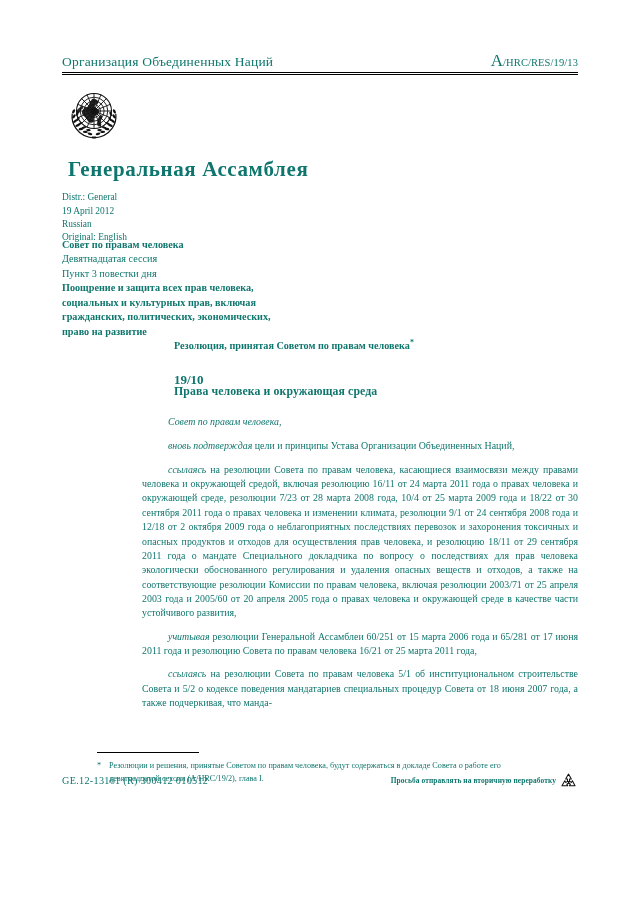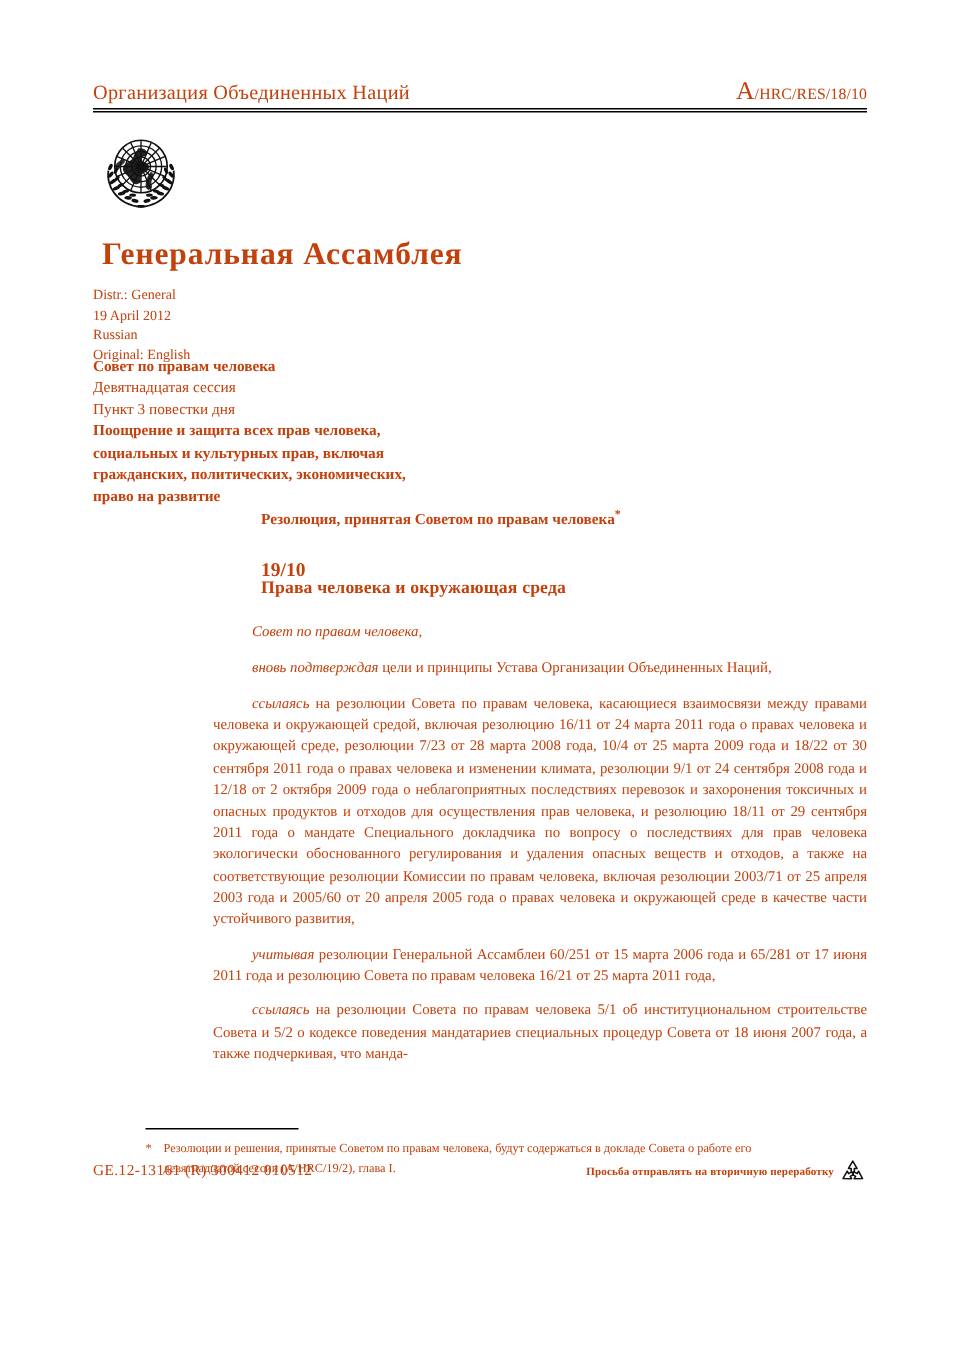--- a/index.html
+++ b/index.html
@@ -7,21 +7,21 @@
     padding: 0;
     background: #f2f2f2;
   }
   .page {
     position: relative;
     width: 640px;
     height: 905px;
     margin: 0 auto;
     background: #ffffff;
     font-family: "Liberation Serif", "DejaVu Serif", serif;
-    color: #c2410c;
+    color: #0f766e;
     overflow: hidden;
     box-sizing: border-box;
   }
 
   
   .masthead {
     position: absolute;
     left: 62px;
     top: 52px;
     width: 516px;
@@ -206,21 +206,21 @@
   .recycle-icon { width: 19px; height: 17px; display: block; }
 </style>
 </head>
 <body>
 
 <div class="page">
 
   <div class="masthead">
     <div class="masthead-top">
       <div class="org-name">Организация Объединенных Наций</div>
-      <div class="doc-symbol"><span class="sym-a">A</span><span>/HRC/RES/18/10</span></div>
+      <div class="doc-symbol"><span class="sym-a">A</span><span>/HRC/RES/19/13</span></div>
     </div>
     <div class="rule-thick"></div>
     <div class="rule-thin"></div>
 
     <div class="masthead-body">
       <div class="emblem">
         <svg viewBox="0 0 64 56" width="64" height="56" aria-hidden="true">
           <g fill="none" stroke="#111" stroke-width="0.9">
 
             <circle cx="32" cy="25" r="17.5" fill="#fff" stroke="#111" stroke-width="1.1"></circle>

